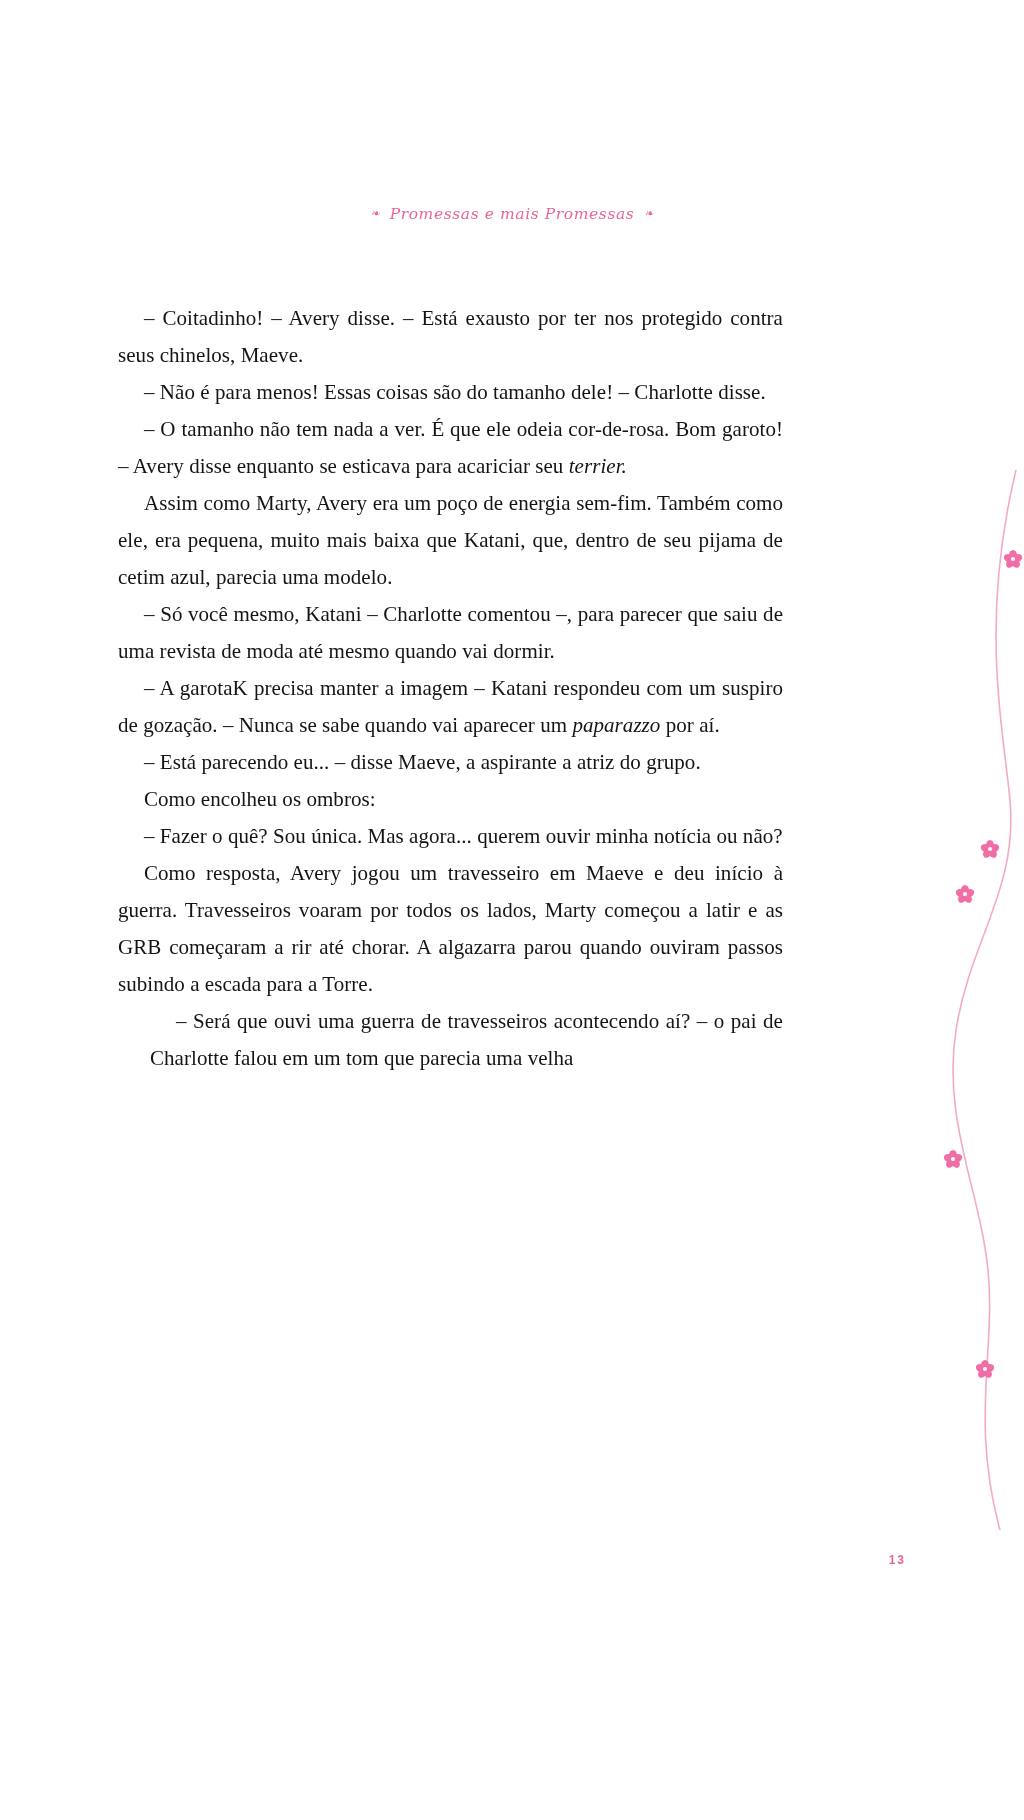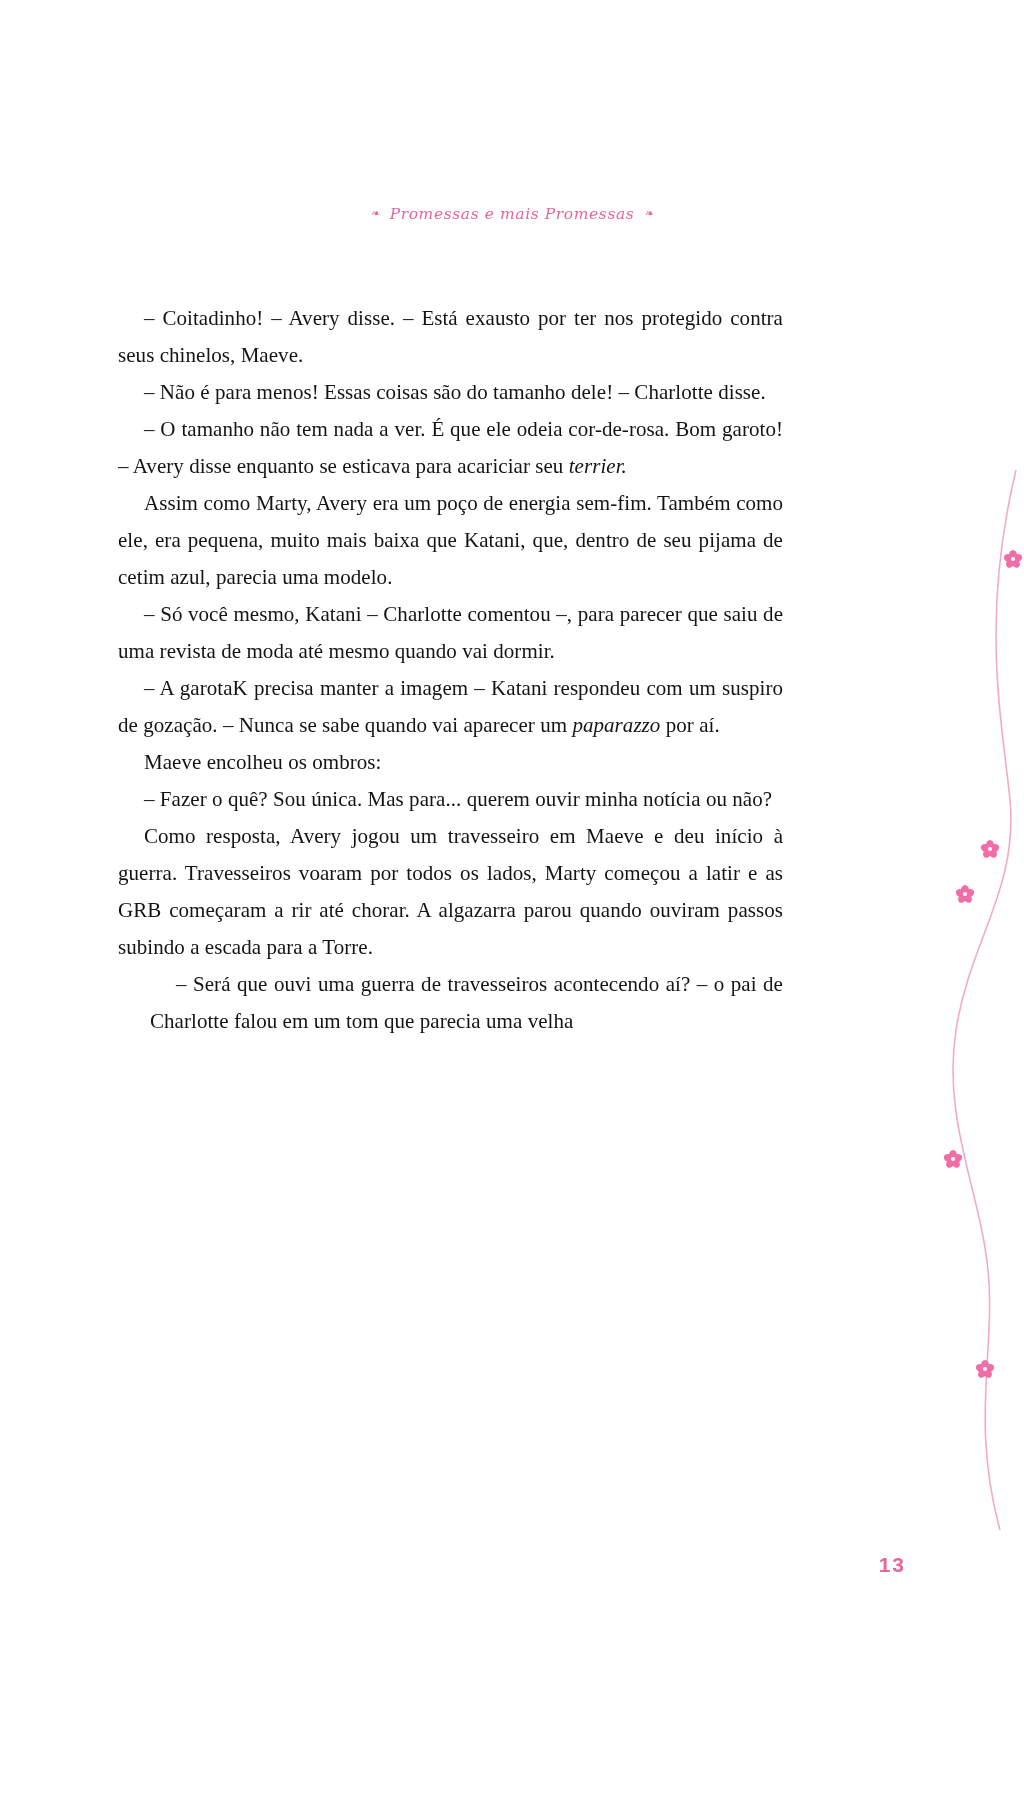--- a/index.html
+++ b/index.html
@@ -109,43 +109,44 @@
 
   
   .folio {
     position: absolute;
     top: 1553px;
     right: 118px;
     width: 80px;
     text-align: right;
     color: #e8649a;
     font-family: "Liberation Sans", sans-serif;
-    font-size: 21px;
+    font-size: 12px;
     letter-spacing: 2px;
     font-weight: 600;
   }
 </style>
 </head>
 <body>
 
 <div class="page">
 
   <div class="running-head">
     <span class="ornament">❧</span><span class="rh-text">Promessas e mais Promessas</span><span class="ornament">❧</span>
   </div>
 
   <div class="text-column">
     <p class="para">– Coitadinho! – Avery disse. – Está exausto por ter nos protegido contra seus chinelos, Maeve.</p>
     <p class="para">– Não é para menos! Essas coisas são do tamanho dele! – Charlotte disse.</p>
     <p class="para">– O tamanho não tem nada a ver. É que ele odeia cor-de-rosa. Bom garoto! – Avery disse enquanto se esticava para acariciar seu <i>terrier.</i></p>
     <p class="para">Assim como Marty, Avery era um poço de energia sem-fim. Também como ele, era pequena, muito mais baixa que Katani, que, dentro de seu pijama de cetim azul, parecia uma modelo.</p>
     <p class="para">– Só você mesmo, Katani – Charlotte comentou –, para parecer que saiu de uma revista de moda até mesmo quando vai dormir.</p>
     <p class="para">– A garotaK precisa manter a imagem – Katani respondeu com um suspiro de gozação. – Nunca se sabe quando vai aparecer um <i>paparazzo</i> por aí.</p>
-    <p class="para">Maeve encolheu os ombros:</p>
-    <p class="para">– Fazer o quê? Sou única. Mas para... querem ouvir minha notícia ou não?</p>
+    <p class="para">– Está parecendo eu... – disse Maeve, a aspirante a atriz do grupo.</p>
+    <p class="para">Como encolheu os ombros:</p>
+    <p class="para">– Fazer o quê? Sou única. Mas agora... querem ouvir minha notícia ou não?</p>
     <p class="para">Como resposta, Avery jogou um travesseiro em Maeve e deu início à guerra. Travesseiros voaram por todos os lados, Marty começou a latir e as GRB começaram a rir até chorar. A algazarra parou quando ouviram passos subindo a escada para a Torre.</p>
     <p class="para">– Será que ouvi uma guerra de travesseiros acontecendo aí? – o pai de Charlotte falou em um tom que parecia uma velha</p>
   </div>
 
   <div class="vine">
     <svg width="140" height="1060" viewBox="0 0 140 1060" aria-hidden="true">
       <path d="M132 0 C 96 150, 118 250, 126 330 C 134 420, 86 470, 72 560
                C 58 650, 96 720, 104 800 C 112 880, 86 950, 116 1060" fill="none" stroke="#f3aac8" stroke-width="1.6"></path>
     </svg>
     <div class="flower" style="left:120px; top:80px;">

